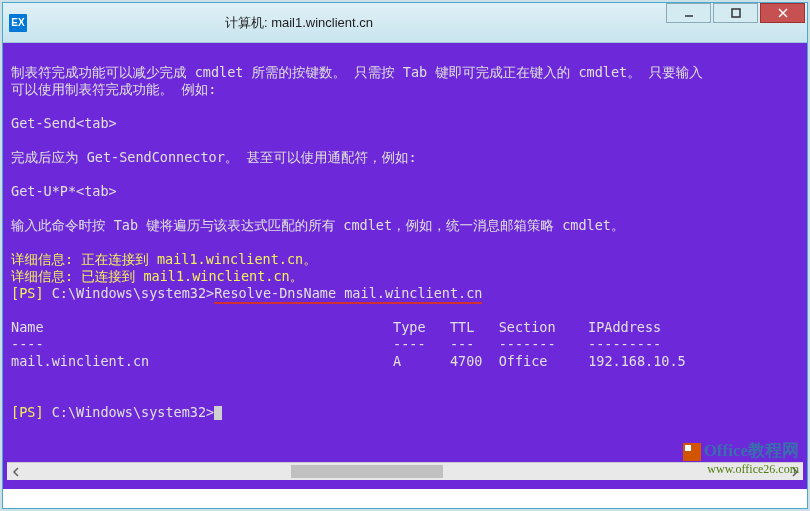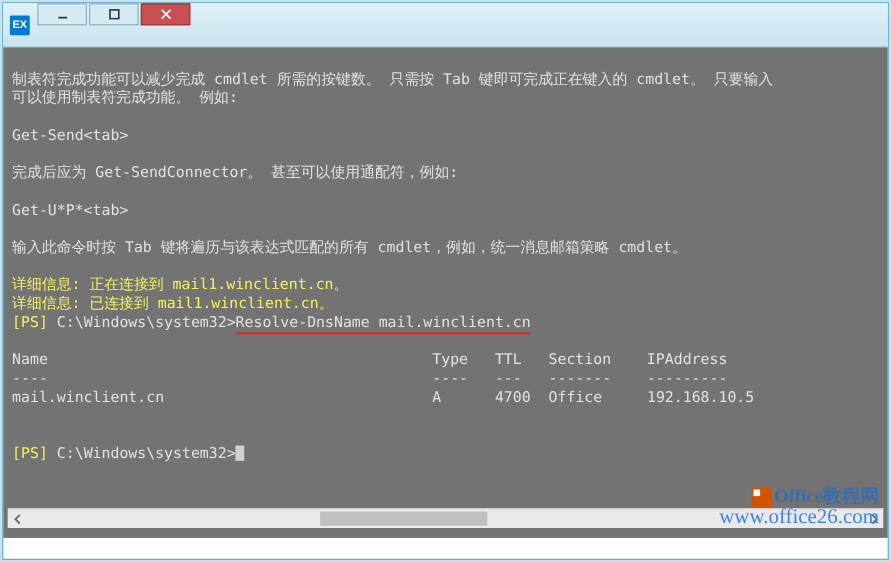--- a/index.html
+++ b/index.html
@@ -59,21 +59,21 @@
       cursor: pointer;
     }
     .win-btn.close {
       background: #c75050;
       color: #fff;
       border-color: #a03030;
       margin-right: 2px;
     }
     .win-btn svg { width: 10px; height: 10px; }
     .terminal {
-      background: #737373;
+      background: #6d28d9;
       color: #d0d0d0;
       height: 446px;
       padding: 4px 8px 0 8px;
       font-family: "NSimSun", "SimSun", Consolas, monospace;
       font-size: 13.5px;
       line-height: 17px;
       white-space: pre;
       overflow: hidden;
       position: relative;
     }
@@ -119,36 +119,37 @@
       font-family: "Comic Sans MS", "Segoe Script", cursive;
       font-size: 16px;
       line-height: 17px;
       text-align: right;
       pointer-events: none;
     }
     .watermark .brand {
       color: #d25400; font-weight: bold; font-size: 17px; margin-left: 13px;
     }
     .watermark .brand span { color: #3a6fae; }
-    .watermark .url { color: #3b82f6; font-size: 19px; }
+    .watermark .url { color: #4d7c0f; font-size: 12px; }
     .watermark .logo {
       display: inline-block; width: 18px; height: 18px;
       background: #d25400; vertical-align: middle; margin-right: 3px;
       position: relative;
     }
     .watermark .logo::before {
       content:""; position:absolute; top:2px; left:2px; width:6px; height:6px; background:#fff;
     }
   </style>
 </head>
 <body>
 
 <div class="outer-border">
   <div class="titlebar">
     <div class="title-icon">EX</div>
+    <div class="title-text">计算机: mail1.winclient.cn</div>
     <div class="win-controls">
       <div class="win-btn">
         <svg viewBox="0 0 10 10">
             <line x1="1" y1="8" x2="9" y2="8" stroke="#333" stroke-width="1.5"></line>
           </svg>
       </div>
       <div class="win-btn">
         <svg viewBox="0 0 10 10">
             <rect x="1" y="1" width="8" height="8" fill="none" stroke="#333" stroke-width="1.5"></rect>
           </svg>

